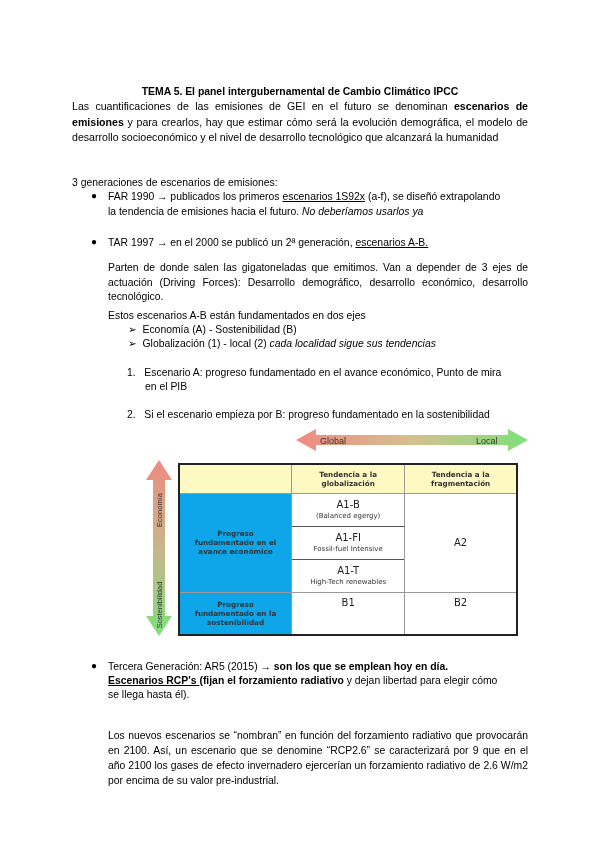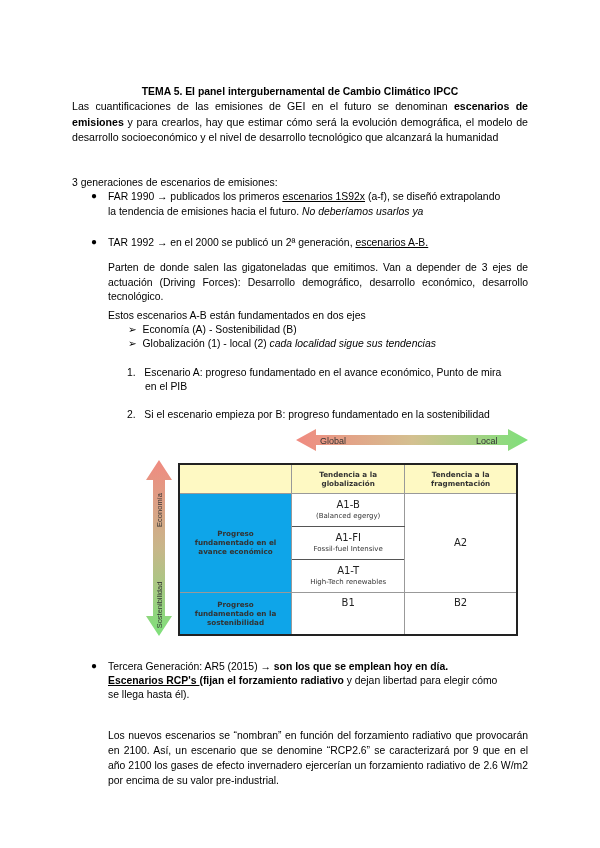--- a/index.html
+++ b/index.html
@@ -30,21 +30,21 @@
 
 <div class="abs para"><span>Las cuantificaciones de las emisiones de GEI en el futuro se denominan </span><b>escenarios de emisiones</b><span> y para crearlos, hay que estimar cómo será la evolución demográfica, el modelo de desarrollo socioeconómico y el nivel de desarrollo tecnológico que alcanzará la humanidad</span></div>
 
 <div class="line" style="left:72px; top:176px;">3 generaciones de escenarios de emisiones:</div>
 
 <div class="bullet" style="left:91px; top:190px;">●</div>
 <div class="line" style="left:108px; top:190px;"><span>FAR 1990 → publicados los primeros </span><u>escenarios 1S92x</u><span> (a-f), se diseñó extrapolando</span></div>
 <div class="line" style="left:108px; top:205px;"><span>la tendencia de emisiones hacia el futuro. </span><i>No deberíamos usarlos ya</i></div>
 
 <div class="bullet" style="left:91px; top:236px;">●</div>
-<div class="line" style="left:108px; top:236px;"><span>TAR 1992 → en el 2000 se publicó un 2ª generación, </span><u>escenarios A-B.</u></div>
+<div class="line" style="left:108px; top:236px;"><span>TAR 1997 → en el 2000 se publicó un 2ª generación, </span><u>escenarios A-B.</u></div>
 <div class="abs just" style="left:108px; top:249px; width:420px; line-height:14.5px;">Parten de donde salen las gigatoneladas que emitimos. Van a depender de 3 ejes de actuación (Driving Forces): Desarrollo demográfico, desarrollo económico, desarrollo tecnológico.</div>
 
 <div class="line" style="left:108px; top:309px;">Estos escenarios A-B están fundamentados en dos ejes</div>
 <div class="line" style="left:128px; top:323px;"><span>➢&nbsp;&nbsp;</span><span>Economía (A) - Sostenibilidad (B)</span></div>
 <div class="line" style="left:128px; top:337px;"><span>➢&nbsp;&nbsp;</span><span>Globalización (1) - local (2) </span><i>cada localidad sigue sus tendencias</i></div>
 
 <div class="line" style="left:127px; top:366px;"><span>1.</span>&nbsp;&nbsp;&nbsp;<span>Escenario A: progreso fundamentado en el avance económico, Punto de mira</span></div>
 <div class="line" style="left:145px; top:380px;">en el PIB</div>
 <div class="line" style="left:127px; top:408px;"><span>2.</span>&nbsp;&nbsp;&nbsp;<span>Si el escenario empieza por B: progreso fundamentado en la sostenibilidad</span></div>
 

